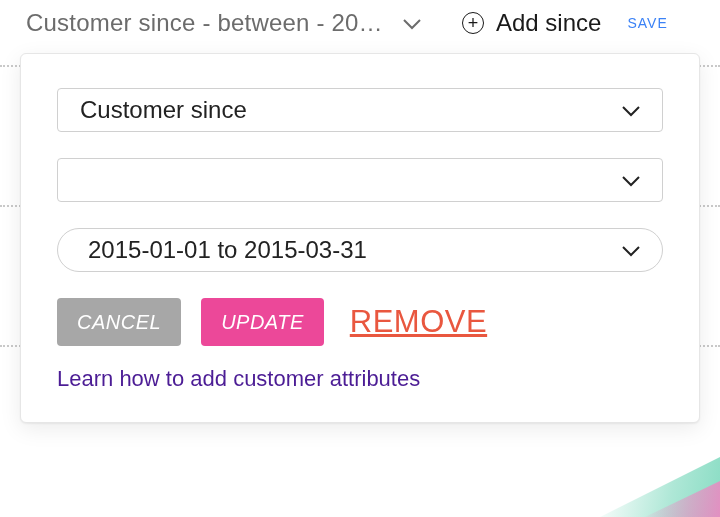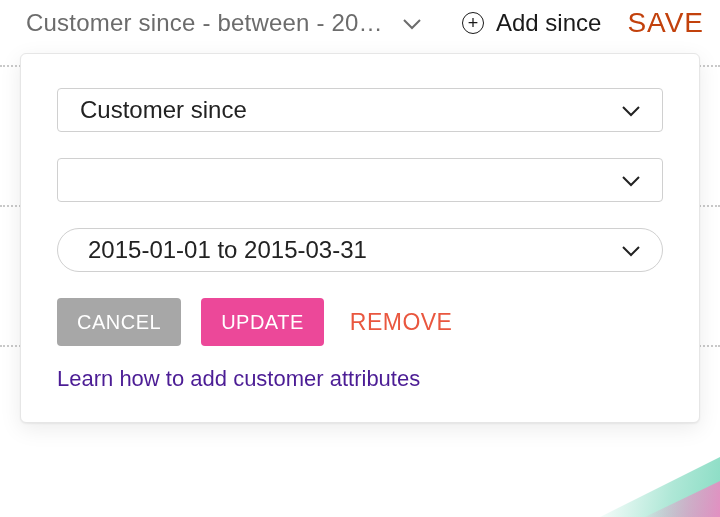--- a/index.html
+++ b/index.html
@@ -31,22 +31,22 @@
       margin-left: 36px;
       cursor: pointer;
     }
     .addfilter-icon {
       width: 22px; height: 22px; border: 1.8px solid #1a1a1a; border-radius: 50%;
       display: inline-flex; align-items: center; justify-content: center;
       margin-right: 12px; font-size: 18px; line-height: 1; font-weight: 300;
     }
     .save {
       margin-left: 26px;
-      color: #c2410c;
-      font-size: 28px;
+      color: #3b82f6;
+      font-size: 14px;
       letter-spacing: 1px;
       font-weight: 500;
       cursor: pointer;
     }
 
     
     .bg-lines {
       position: absolute; left: 0; right: 0; top: 65px; bottom: 0;
       pointer-events: none; z-index: 0;
     }
@@ -79,27 +79,28 @@
       cursor: pointer;
       color: #222;
       font-size: 24px;
     }
     .field .chev { position: absolute; right: 22px; color: #222; }
 
     .actions { display: flex; align-items: center; gap: 20px; margin-top: 4px; margin-bottom: 20px; }
     .btn {
       border: none; border-radius: 4px; height: 48px; padding: 0 20px;
       font-size: 20px; letter-spacing: 0.5px; cursor: pointer;
-      display: inline-flex; align-items: center; justify-content: center;
+      display: inline-flex; align-items: center; justify-content: center; font-style: italic;
     }
     .btn-cancel { background: #a7a7a7; color: #ffffff; }
     .btn-update { background: #ec4899; color: #ffffff; }
     .remove-link {
-      color: #e9573f; font-size: 23px; letter-spacing: 0.5px; cursor: pointer;
+      color: #e9573f; font-size: 31px; letter-spacing: 0.5px; cursor: pointer;
       margin-left: 6px;
+      text-decoration: underline;
     }
     .learn-link { color: #4c1d95; font-size: 22px; cursor: pointer; }
 
     
     .blob { position: absolute; bottom: 0; right: 0; z-index: 1; }
     .blob.g { width: 120px; height: 60px; background: linear-gradient(100deg, rgba(108,212,181,0) 0%, rgba(108,212,181,0.55) 60%, rgba(108,212,181,0.8) 100%); clip-path: polygon(0% 100%, 100% 0%, 100% 100%); }
     .blob.p { width: 75px; height: 36px; background: linear-gradient(100deg, rgba(242,130,193,0) 0%, rgba(242,130,193,0.55) 60%, rgba(242,130,193,0.85) 100%); clip-path: polygon(0% 100%, 100% 0%, 100% 100%); }
 
     svg.chev-svg { width: 18px; height: 12px; }
   </style>

